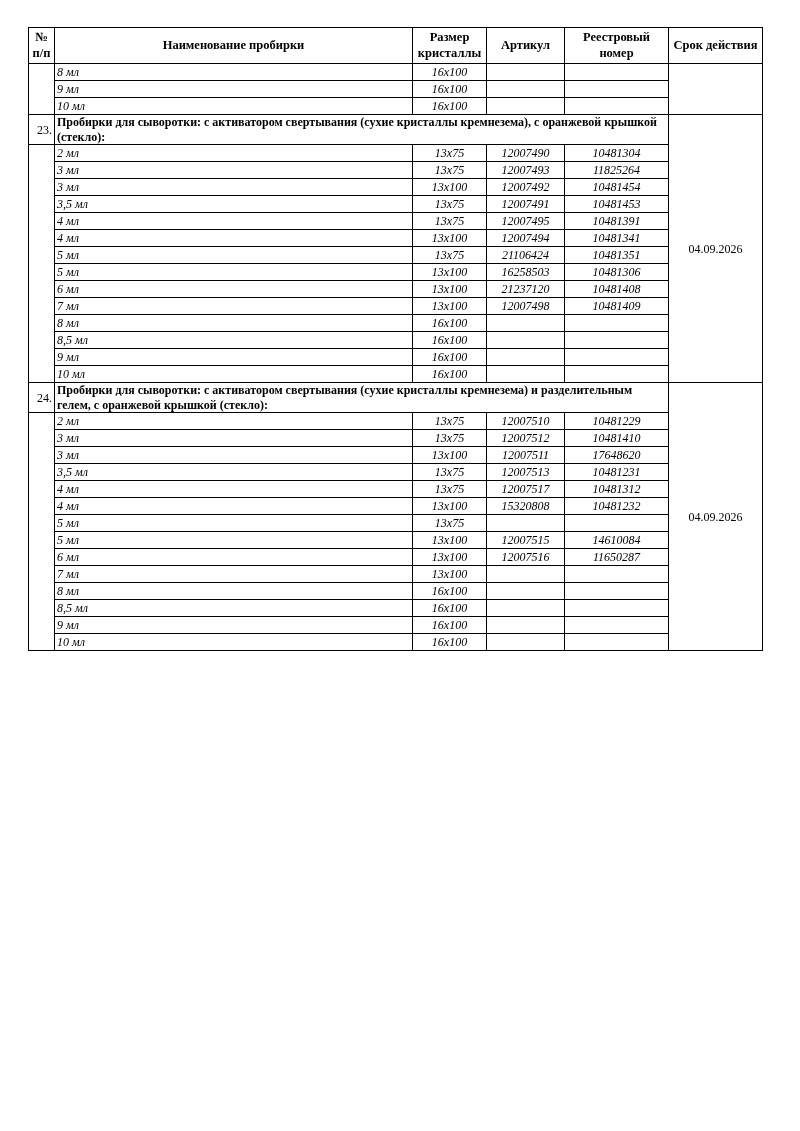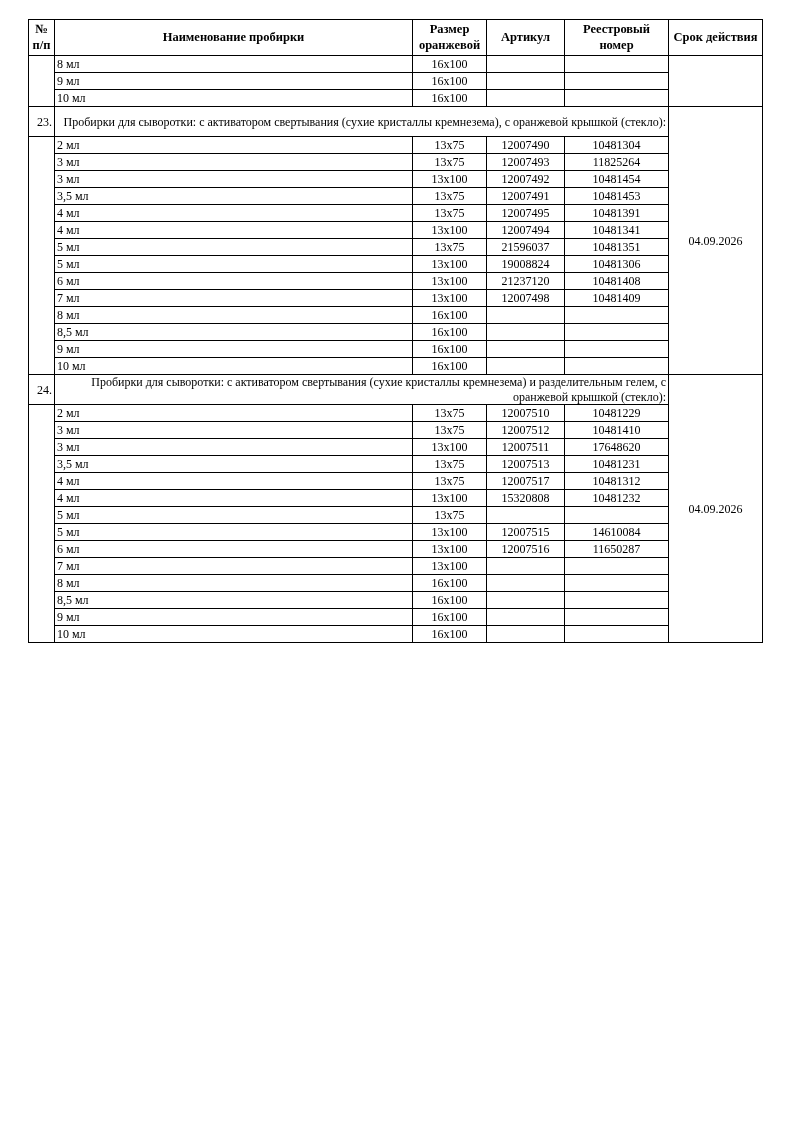--- a/index.html
+++ b/index.html
@@ -10,21 +10,21 @@
   .page {
     position: relative;
     width: 800px;
     height: 1131px;
     background: #ffffff;
     overflow: hidden;
   }
   table.doc-table {
     position: absolute;
     left: 28px;
-    top: 19px;
+    top: 27px;
     width: 734px;
     border-collapse: collapse;
     table-layout: fixed;
   }
   table.doc-table td, table.doc-table th {
     border: 1px solid #000000;
     font-family: "Liberation Serif", "DejaVu Serif", serif;
     font-size: 12px;
     line-height: 1.2;
     color: #000000;
@@ -34,28 +34,28 @@
     background: #ffffff;
   }
   table.doc-table th {
     font-weight: bold;
     text-align: center;
     font-size: 12.5px;
     line-height: 1.25;
     padding: 2px 1px;
   }
   tr.head-row { height: 36px; }
-  tr.data-row { height: 17px; }
+  tr.data-row { height: 17px; font-style: italic; }
   tr.section-row { height: 30px; }
   td.name-cell { text-align: left; padding-left: 3px; }
   td.center-cell { text-align: center; }
   td.num-cell { text-align: right; }
   td.section-title-cell {
-    font-weight: normal;
-    text-align: right;
+    font-weight: bold;
+    text-align: left;
     font-size: 12.5px;
     line-height: 1.25;
     padding: 1px 4px;
   }
   td.validity-cell {
     text-align: center;
     font-size: 12.5px;
     vertical-align: middle;
     margin-left: 42px;
   }
@@ -70,21 +70,21 @@
         <col style="width: 358px;">
         <col style="width: 74px;">
         <col style="width: 78px;">
         <col style="width: 104px;">
         <col style="width: 94px;">
       </colgroup>
     <thead>
         <tr class="head-row">
           <th>№ п/п</th>
           <th>Наименование пробирки</th>
-          <th>Размер оранжевой</th>
+          <th>Размер кристаллы</th>
           <th>Артикул</th>
           <th>Реестровый номер</th>
           <th>Срок действия</th>
         </tr>
       </thead>
     <tbody>
         <tr class="data-row">
           <td class="num-cell" rowspan="3"></td>
           <td class="name-cell">8 мл</td>
           <td class="center-cell">16x100</td>
@@ -142,27 +142,27 @@
         </tr>
         <tr class="data-row">
           <td class="name-cell">4 мл</td>
           <td class="center-cell">13x100</td>
           <td class="center-cell">12007494</td>
           <td class="center-cell">10481341</td>
         </tr>
         <tr class="data-row">
           <td class="name-cell">5 мл</td>
           <td class="center-cell">13x75</td>
-          <td class="center-cell">21596037</td>
+          <td class="center-cell">21106424</td>
           <td class="center-cell">10481351</td>
         </tr>
         <tr class="data-row">
           <td class="name-cell">5 мл</td>
           <td class="center-cell">13x100</td>
-          <td class="center-cell">19008824</td>
+          <td class="center-cell">16258503</td>
           <td class="center-cell">10481306</td>
         </tr>
         <tr class="data-row">
           <td class="name-cell">6 мл</td>
           <td class="center-cell">13x100</td>
           <td class="center-cell">21237120</td>
           <td class="center-cell">10481408</td>
         </tr>
         <tr class="data-row">
           <td class="name-cell">7 мл</td>

